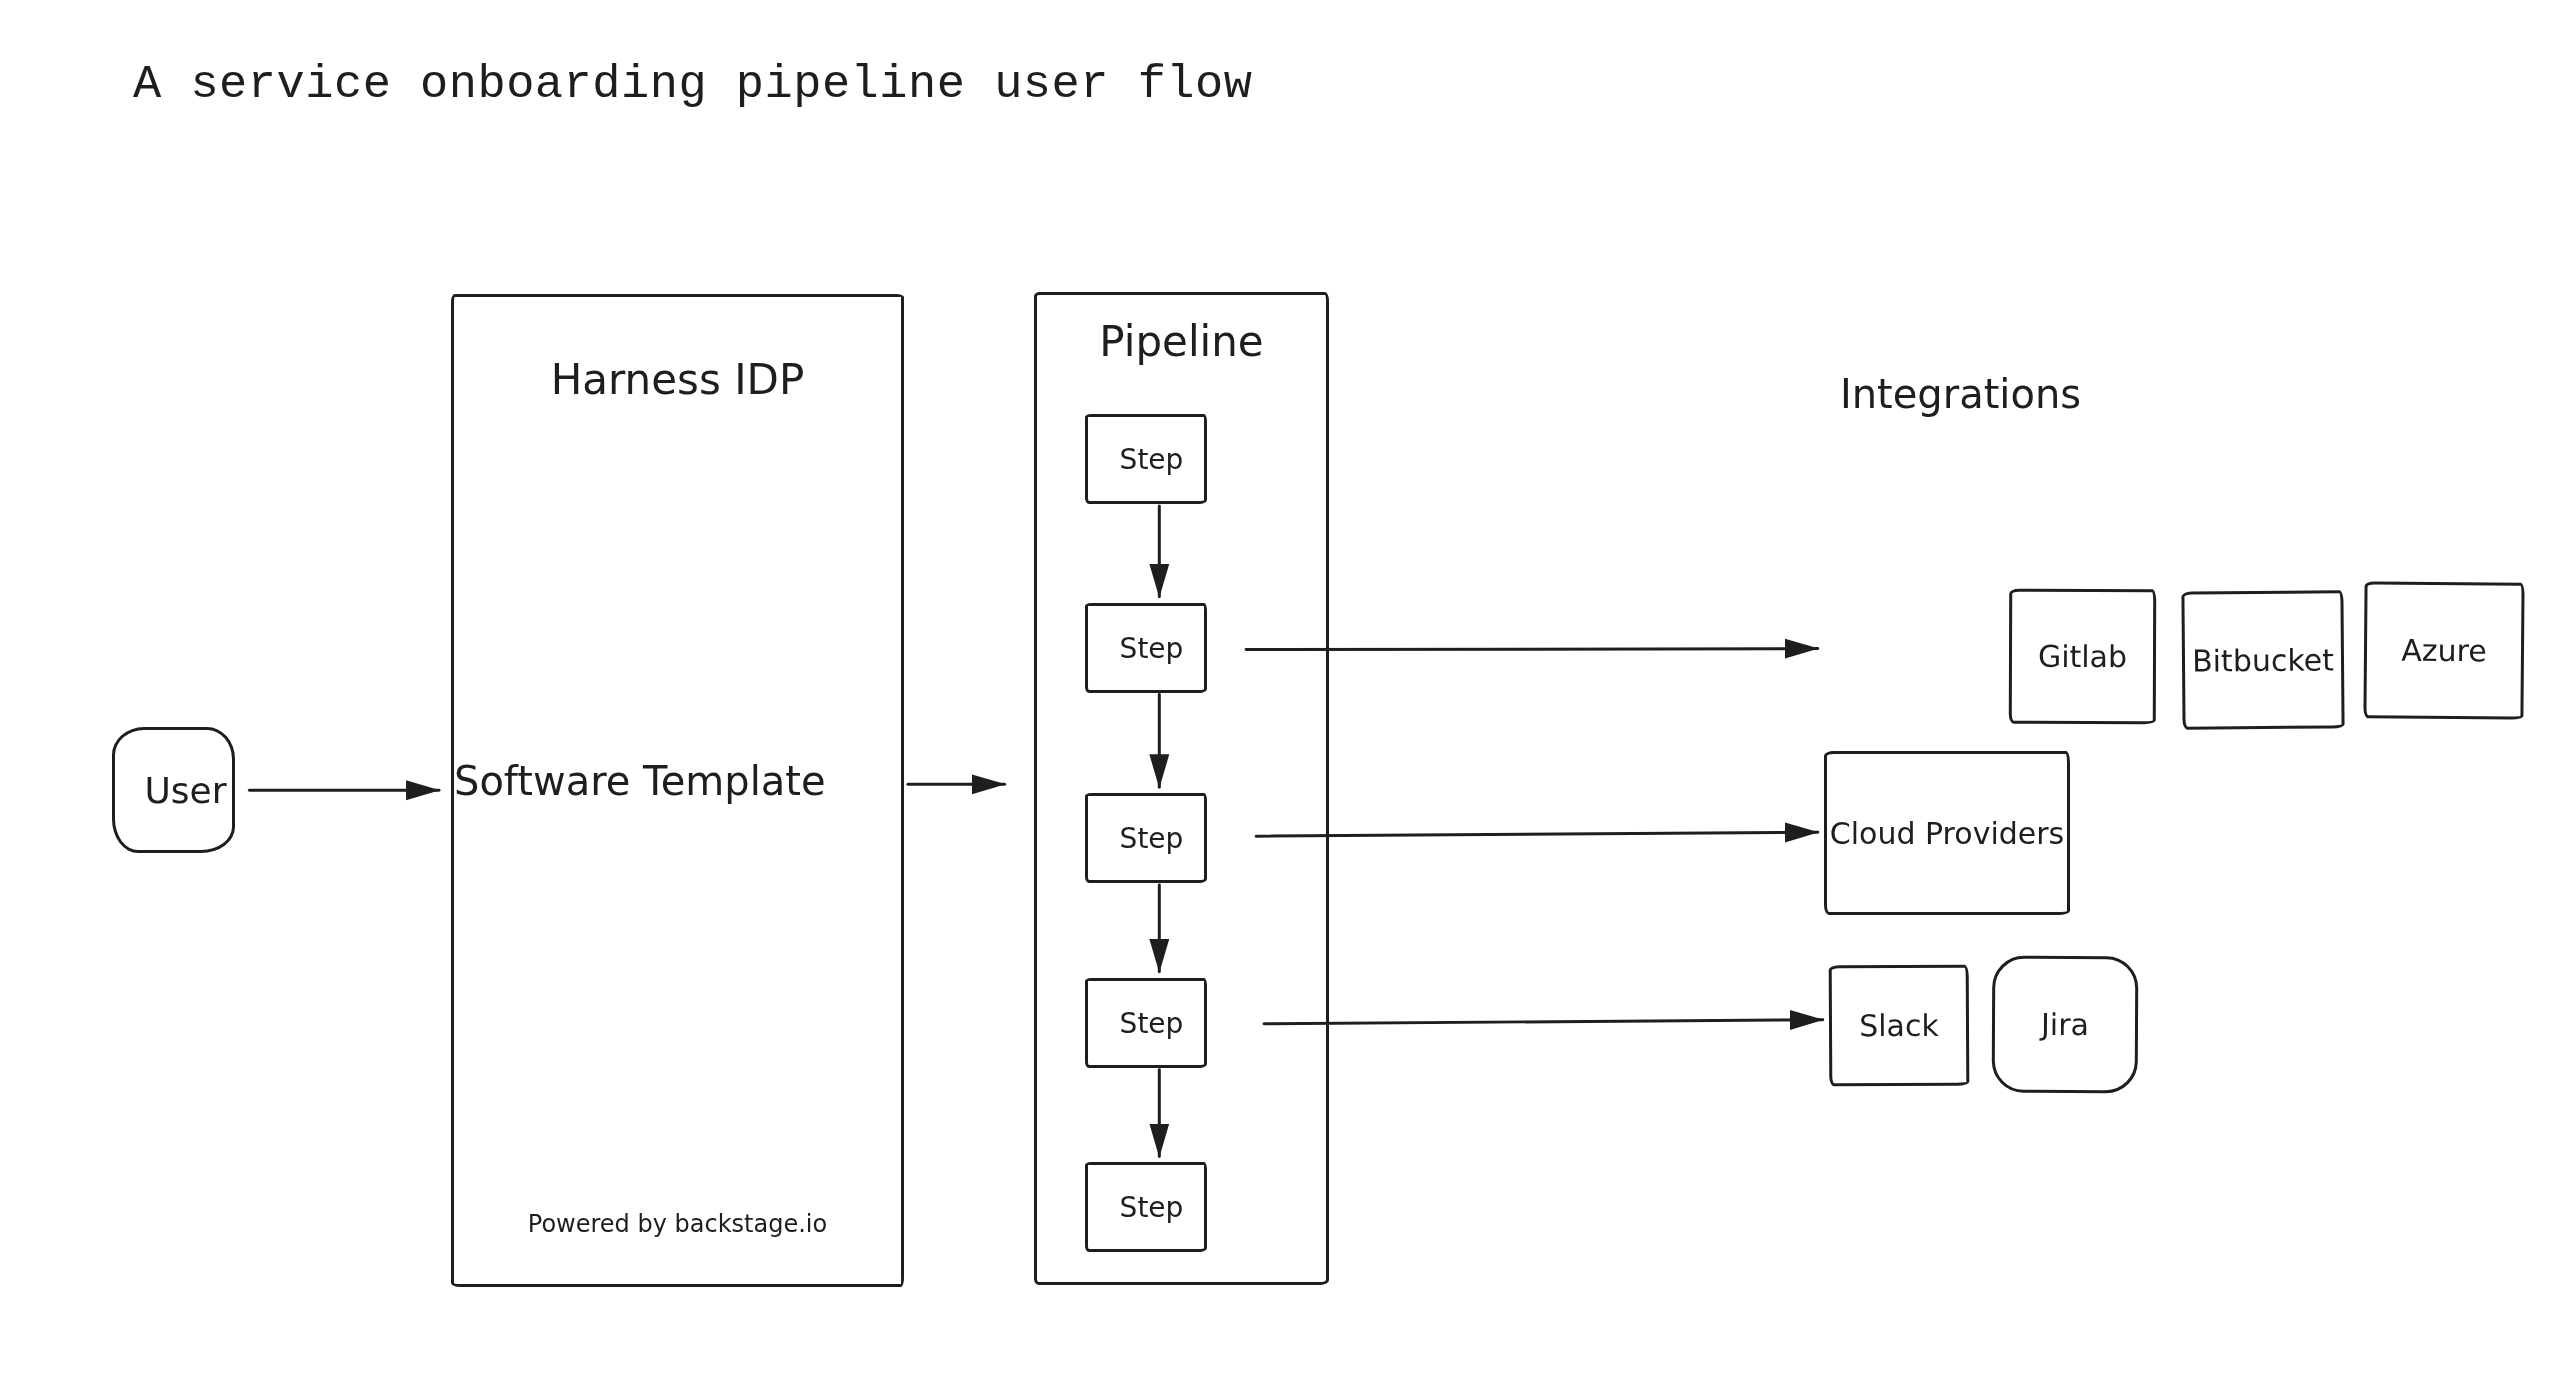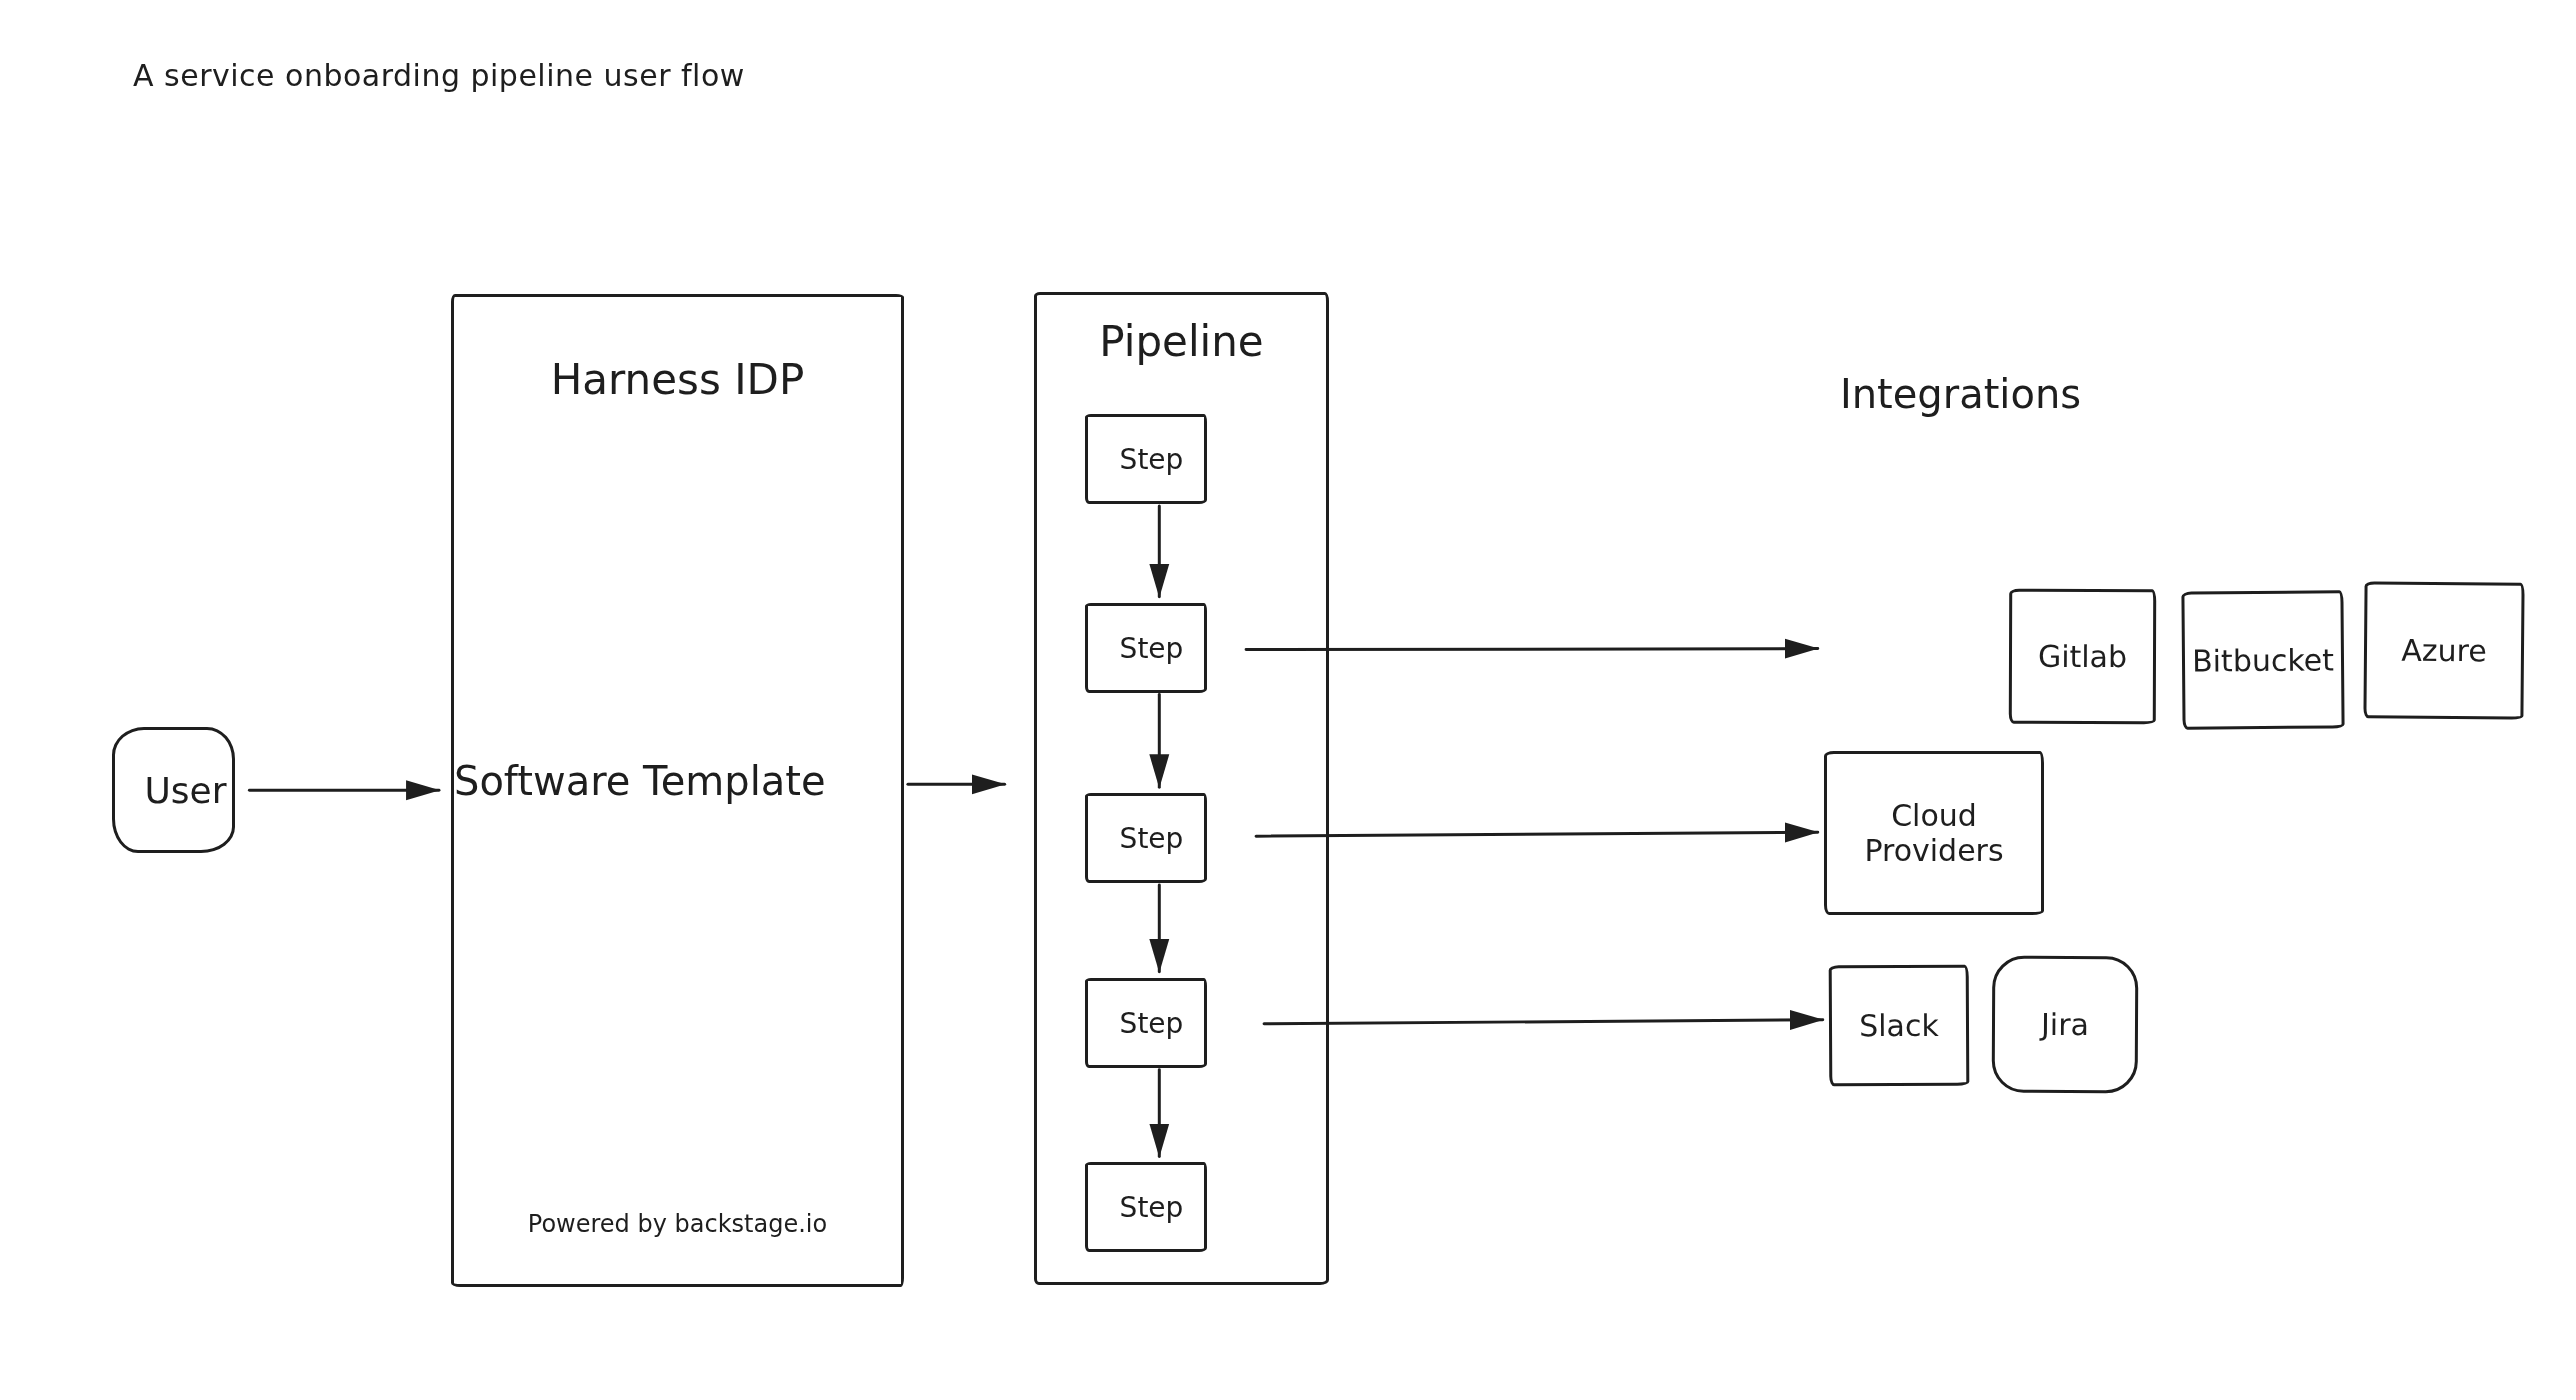--- a/index.html
+++ b/index.html
@@ -13,23 +13,24 @@
     width: 2576px;
     height: 1401px;
     background: var(--bg);
     font-family: "DejaVu Sans", "Liberation Sans", sans-serif;
     color: var(--stroke);
     overflow: hidden;
   }
   .title {
     position: absolute;
     left: 133px; top: 58px;
-    font-size: 30px;
+    font-size: 47px;
     letter-spacing: 0.5px;
     white-space: nowrap;
+    font-family: Liberation Mono, monospace;
   }
   
   .sketch {
     position: absolute;
     border: 3px solid var(--stroke);
     background: transparent;
     border-radius: 10px 4px 12px 5px / 5px 12px 4px 10px;
   }
   .node {
     display: flex;
@@ -100,21 +101,21 @@
     width: 269px;
     text-align: center;
     font-size: 40px;
     white-space: nowrap;
   }
   .intg { font-size: 30px; }
   .intg-github    { left: 1828px; top: 591px; width: 146px; height: 133px; transform: rotate(-0.2deg); }
   .intg-gitlab    { left: 2009px; top: 589px; width: 147px; height: 135px; transform: rotate(0.2deg); }
   .intg-bitbucket { left: 2182px; top: 591px; width: 162px; height: 138px; transform: rotate(-0.5deg); }
   .intg-azure     { left: 2364px; top: 582px; width: 160px; height: 137px; transform: rotate(0.5deg); }
-  .intg-cloud     { left: 1824px; top: 751px; width: 220px; height: 164px; }
+  .intg-cloud     { left: 1824px; top: 751px; width: 246px; height: 164px; }
   .intg-slack     { left: 1829px; top: 965px; width: 140px; height: 121px; transform: rotate(-0.3deg); }
   .intg-jira      { left: 1992px; top: 956px; width: 146px; height: 137px; transform: rotate(0.3deg); border-radius: 32px; }
   .arrows {
     position: absolute;
     left: 0; top: 0;
     width: 2576px; height: 1401px;
     pointer-events: none;
   }
   .arrows line { stroke: var(--stroke); stroke-width: 3; stroke-linecap: round; }
 </style>

